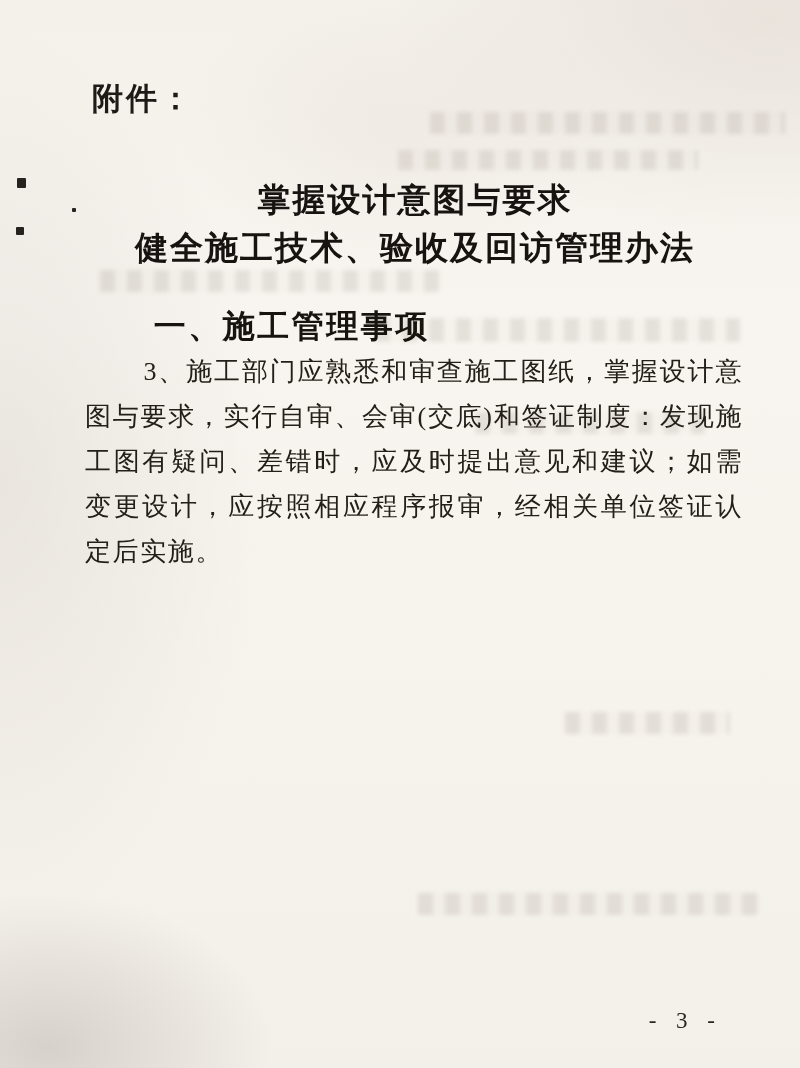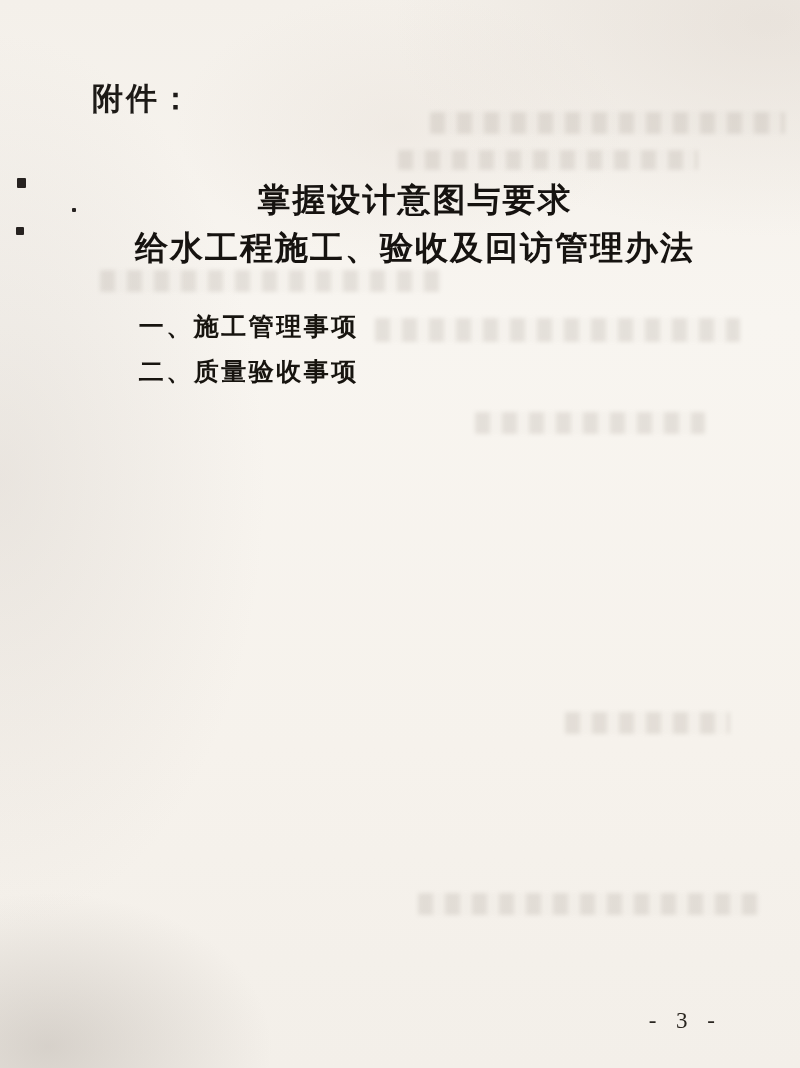--- a/index.html
+++ b/index.html
@@ -47,21 +47,21 @@
     width: 658px;
     font-size: 26px;
     line-height: 45px;
     letter-spacing: 1.6px;
     text-align: justify;
     color: #242019;
   }
   .doc-body h2 {
     margin: 0;
     font-family: "Liberation Sans", "DejaVu Sans", sans-serif;
-    font-size: 25px;
+    font-size: 32px;
     font-weight: bold;
     letter-spacing: 2.5px;
     text-indent: 2.15em;
     color: #17140f;
   }
   .doc-body p {
     margin: 0;
     text-indent: 2.25em;
   }
   .page-number {
@@ -103,24 +103,24 @@
   <div class="ghost" style="left:100px; top:270px; width:340px; height:22px;"></div>
   <div class="ghost" style="left:375px; top:318px; width:365px; height:24px;"></div>
   <div class="ghost" style="left:475px; top:412px; width:230px; height:22px;"></div>
   <div class="ghost" style="left:565px; top:712px; width:165px; height:22px;"></div>
   <div class="ghost" style="left:418px; top:893px; width:340px; height:22px;"></div>
 
   <div class="attachment-label">附件：</div>
 
   <div class="title-block">
     <div>掌握设计意图与要求</div>
-    <div>给水工程施工、验收及回访管理办法</div>
+    <div>健全施工技术、验收及回访管理办法</div>
   </div>
 
   <div class="doc-body">
     <h2>一、施工管理事项</h2>
-    <h2>二、质量验收事项</h2>
+    <p>3、施工部门应熟悉和审查施工图纸，掌握设计意图与要求，实行自审、会审(交底)和签证制度：发现施工图有疑问、差错时，应及时提出意见和建议；如需变更设计，应按照相应程序报审，经相关单位签证认定后实施。</p>
 
   </div>
 
   <div class="page-number">- 3 -</div>
 
 </div>
 
 </body></html>

